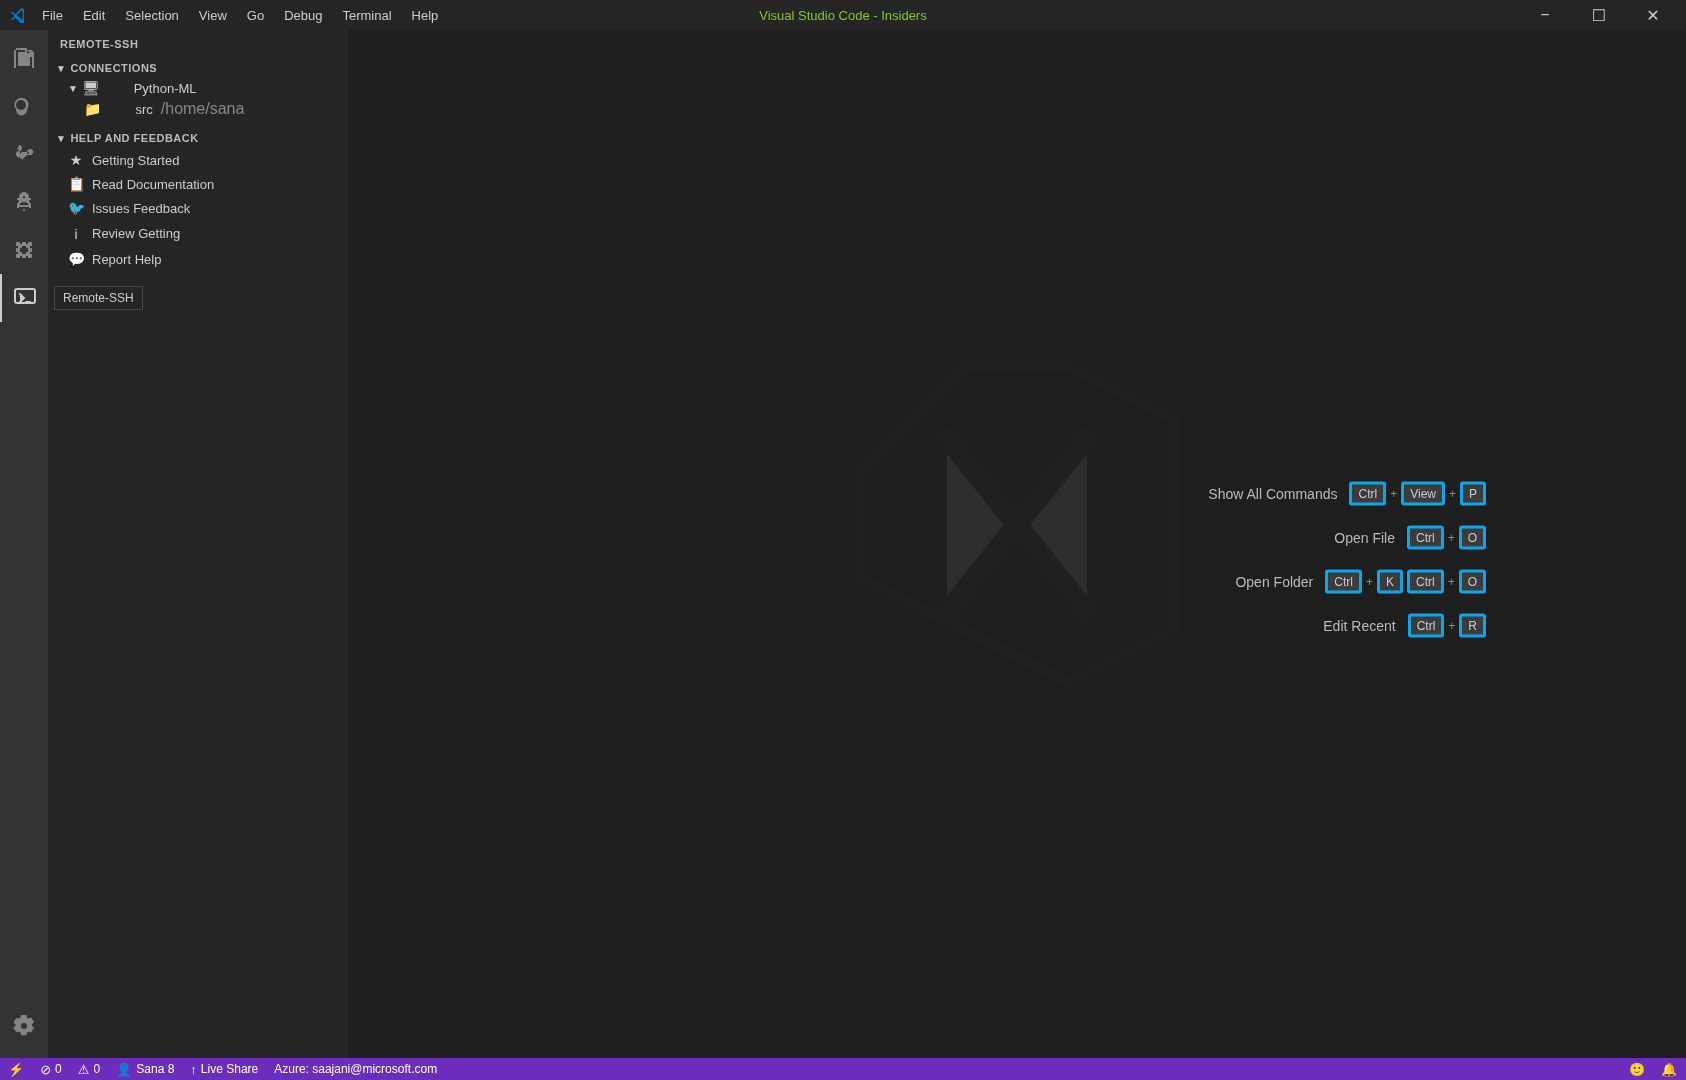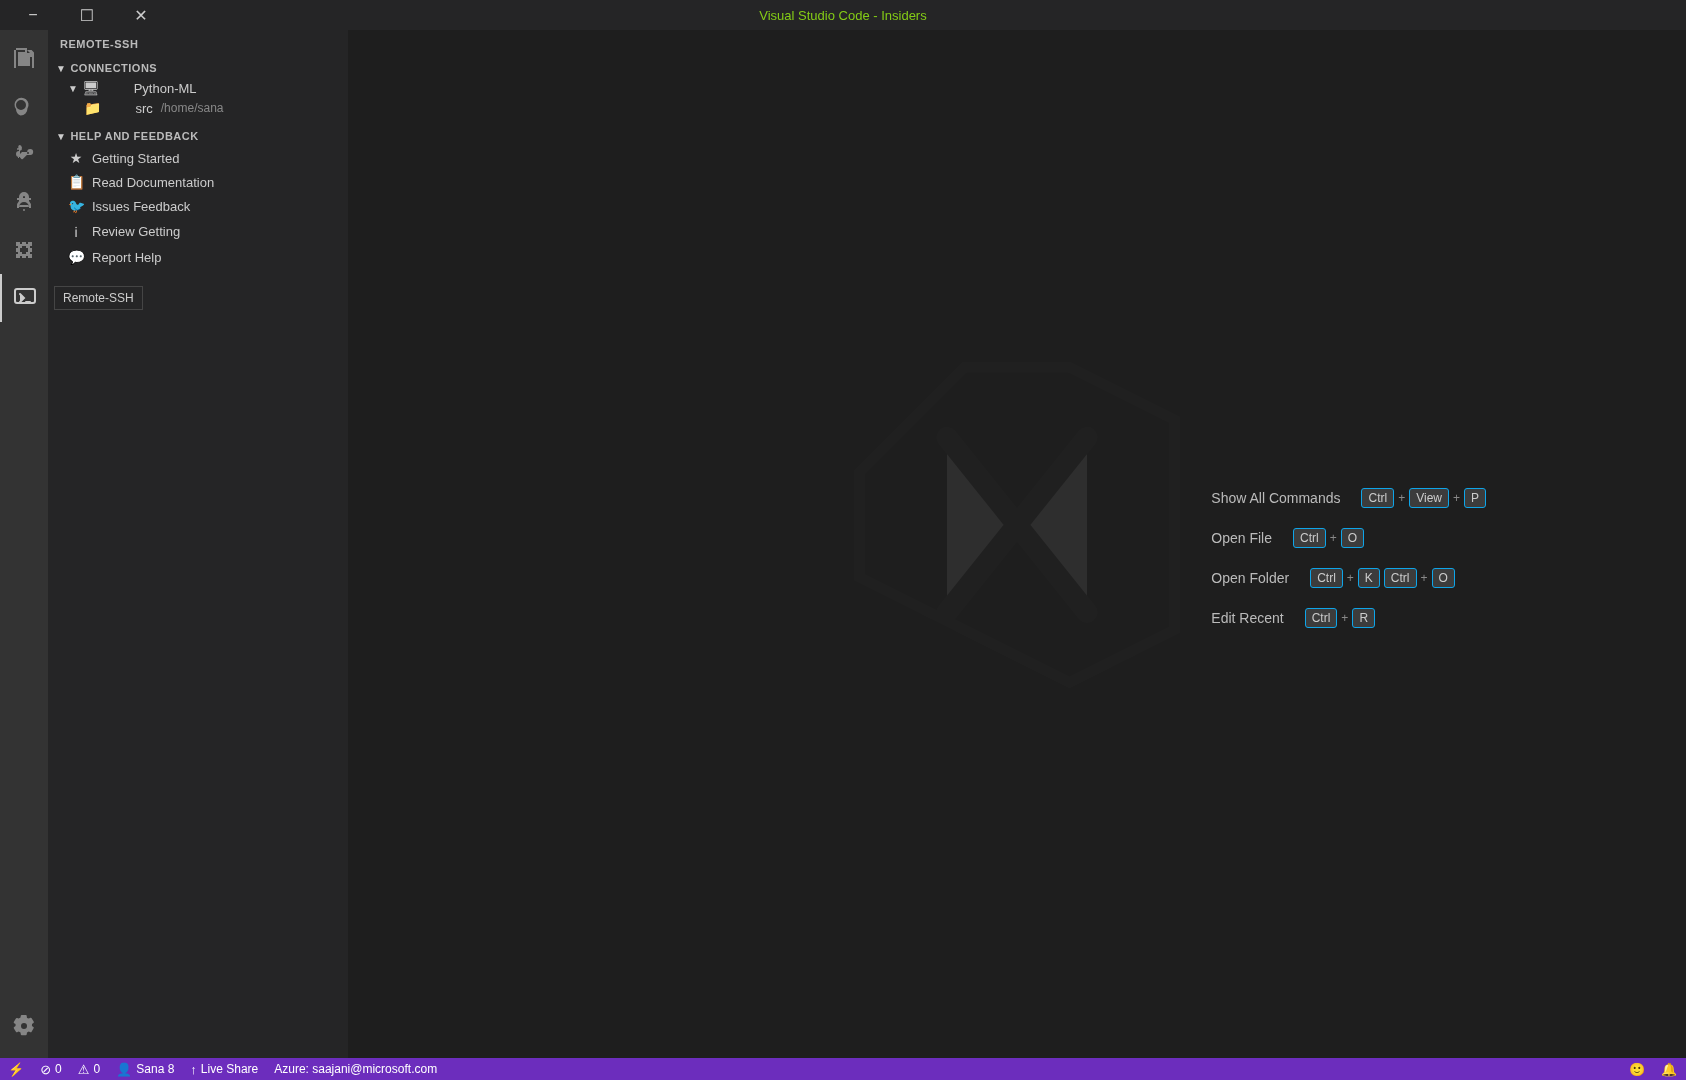--- a/index.html
+++ b/index.html
@@ -155,21 +155,21 @@
       display: flex;
       align-items: center;
       gap: 4px;
       padding: 2px 8px 2px 20px;
       cursor: pointer;
       color: #cccccc;
     }
     .tree-item.indent2 { padding-left: 36px; }
     .tree-item-icon { font-size: 14px; }
     .tree-item-text { font-size: 13px; padding-left: 30px; }
-    .tree-item-sub { font-size: 12px; color: #888; margin-left: 4px; }
+    .tree-item-sub { font-size: 16px; color: #888; margin-left: 4px; }
 
     .help-section {
       margin-top: 8px;
     }
     .help-item {
       display: flex;
       align-items: center;
       gap: 8px;
       padding: 4px 12px 4px 20px;
       cursor: pointer;
@@ -207,35 +207,36 @@
       right: 200px;
       top: 50%;
       transform: translateY(-40%);
       display: flex;
       flex-direction: column;
       gap: 20px;
     }
     .shortcut-row {
       display: flex;
       align-items: center;
-      gap: 21px;
+      justify-content: flex-end;
+      gap: 12px;
     }
     .shortcut-label {
       color: #bbbbbb;
       font-size: 14px;
       text-align: right;
     }
     .shortcut-keys {
       display: flex;
       align-items: center;
       gap: 4px;
     }
     .kbd {
       background: #3c3c3c;
-      border: 1px solid #0ea5e9;
+      border: 3px solid #0ea5e9;
       border-radius: 3px;
       padding: 2px 6px;
       font-size: 12px;
       color: #cccccc;
     }
     .kbd-plus {
       color: #888;
       font-size: 12px;
     }
 
@@ -260,20 +261,36 @@
       white-space: nowrap;
     }
     .status-icon { font-size: 13px; }
     .status-spacer { flex: 1; }
     .status-right { margin-left: auto; display: flex; }
   </style>
 </head>
 <body>
 
 <div class="title-bar">
+  <div class="title-bar-left">
+
+    <svg class="title-bar-logo" viewBox="0 0 16 16" fill="none" xmlns="http://www.w3.org/2000/svg">
+      <path d="M11.33 1L5.5 7.28 2.17 4.5 1 5.56l3.83 3.44L1 12.44 2.17 13.5 5.5 10.72 11.33 17l2.67-1V2L11.33 1zm1.34 11.9L6.5 8l6.17-4.9v9.8z" fill="#007ACC"></path>
+    </svg>
+    <div class="menu-bar">
+      <span class="menu-item">File</span>
+      <span class="menu-item">Edit</span>
+      <span class="menu-item">Selection</span>
+      <span class="menu-item">View</span>
+      <span class="menu-item">Go</span>
+      <span class="menu-item">Debug</span>
+      <span class="menu-item">Terminal</span>
+      <span class="menu-item">Help</span>
+    </div>
+  </div>
   <div class="title-center">Visual Studio Code - Insiders</div>
   <div class="title-bar-right">
     <div class="window-btn">−</div>
     <div class="window-btn">☐</div>
     <div class="window-btn close">✕</div>
   </div>
 </div>
 
 <div class="main">
 

